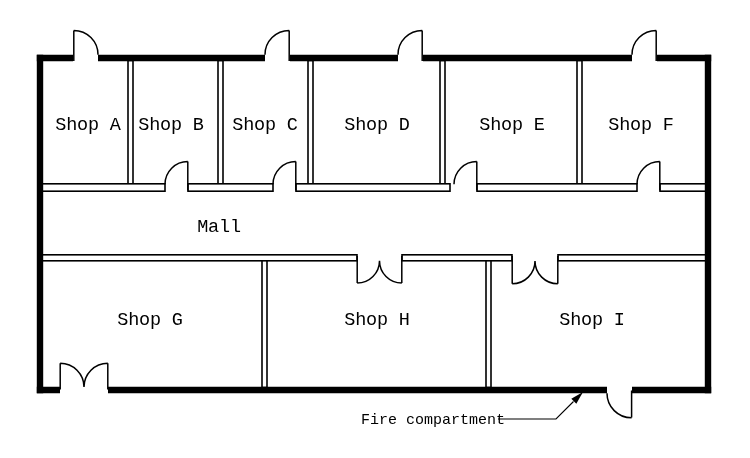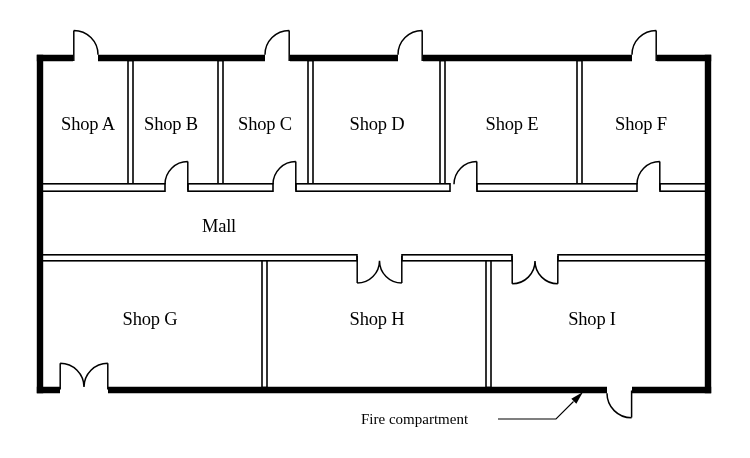--- a/index.html
+++ b/index.html
@@ -5,21 +5,21 @@
   html, body {
     margin: 0;
     padding: 0;
     background: #ffffff;
   }
   .canvas {
     position: relative;
     width: 750px;
     height: 458px;
     background: #ffffff;
-    font-family: Liberation Serif, serif;
+    font-family: Liberation Mono, monospace;
     overflow: hidden;
   }
   svg { display: block; }
   .wall-thick {
     stroke: #000000;
     stroke-width: 6.4;
     fill: none;
   }
   .wall-thin {
     stroke: #000000;

